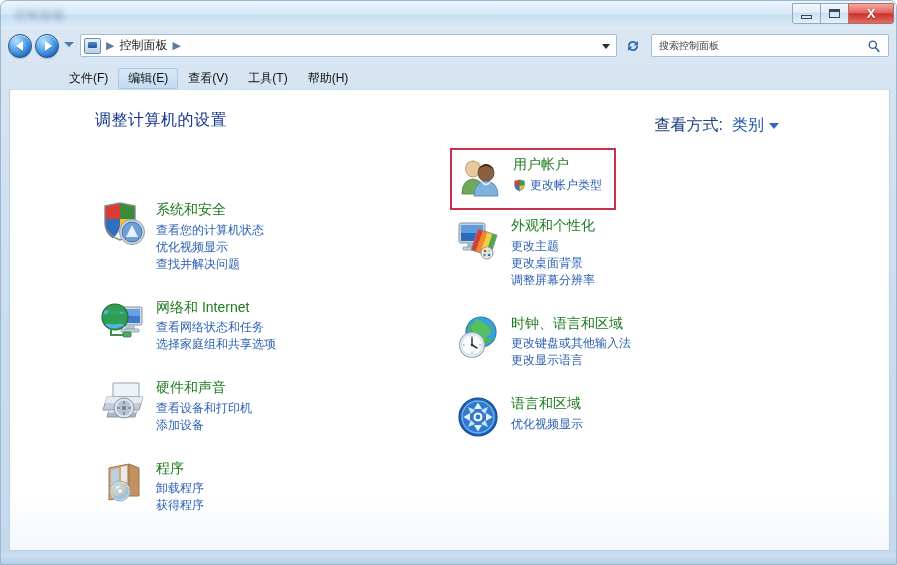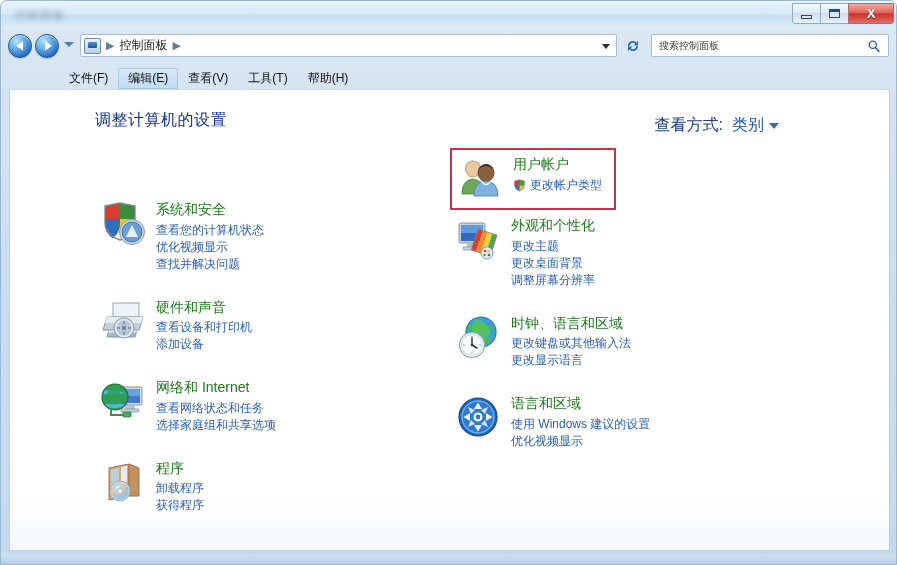--- a/index.html
+++ b/index.html
@@ -418,62 +418,62 @@
             <div class="cat-title">系统和安全</div>
             <div class="cat-link">查看您的计算机状态</div>
             <div class="cat-link">优化视频显示</div>
             <div class="cat-link">查找并解决问题</div>
           </div>
         </div>
 
         <div class="category">
           <div class="cat-icon">
             <svg width="48" height="48" viewBox="0 0 48 48">
+              <rect x="19" y="10" width="24" height="18" rx="2" fill="#cfdbe6" stroke="#8795a3" stroke-width="1"></rect>
+              <rect x="21" y="12" width="20" height="14" fill="#3f79c8"></rect>
+              <rect x="21" y="12" width="20" height="7" fill="#6ba0de"></rect>
+              <rect x="26" y="28" width="10" height="4" fill="#b3c2d0"></rect>
+              <rect x="22" y="32" width="18" height="3" rx="1" fill="#c7d3df" stroke="#8795a3" stroke-width=".8"></rect>
+              <circle cx="16" cy="20" r="13" fill="#2f9e52"></circle>
+              <path d="M4 14 Q13 11 26 16 Q14 19 5 17 Z" fill="#4fb5e8"></path>
+              <path d="M6 27 Q16 25 28 28 Q16 33 8 30 Z" fill="#4fb5e8"></path>
+              <path d="M13 8 Q22 13 24 24 Q16 30 8 26 Q6 15 13 8 Z" fill="#2f9e52" opacity=".85"></path>
+              <circle cx="16" cy="20" r="13" fill="none" stroke="#1c6e3a" stroke-width="1.2"></circle>
+              <path d="M12 31 L12 38 L25 38" fill="none" stroke="#3f8e4f" stroke-width="2"></path>
+              <rect x="24" y="35" width="8" height="5" rx="1" fill="#4cae5e" stroke="#2c7a3c" stroke-width=".8"></rect>
+            </svg>
+          </div>
+          <div class="cat-body">
+            <div class="cat-title">网络和 Internet</div>
+            <div class="cat-link">查看网络状态和任务</div>
+            <div class="cat-link">选择家庭组和共享选项</div>
+          </div>
+        </div>
+
+        <div class="category">
+          <div class="cat-icon">
+            <svg width="48" height="48" viewBox="0 0 48 48">
               <path d="M14 6 L40 6 L40 20 L14 20 Z" fill="#eef3f8" stroke="#94a3b1" stroke-width="1"></path>
               <path d="M8 20 L44 20 L40 33 L4 33 Z" fill="#c3cfda" stroke="#8b98a6" stroke-width="1"></path>
               <path d="M8 20 L44 20 L42 26 L6 26 Z" fill="#e4ebf2"></path>
               <path d="M10 33 L38 33 L36 40 L8 40 Z" fill="#aab8c6" stroke="#8b98a6" stroke-width="1"></path>
               <path d="M10 33 L38 33 L37 36 L9 36 Z" fill="#d3dde7"></path>
               <circle cx="25" cy="31" r="10" fill="#dde6ee" stroke="#8b98a6" stroke-width="1"></circle>
               <circle cx="25" cy="31" r="7.5" fill="#b8c6d4"></circle>
               <circle cx="25" cy="31" r="2.2" fill="#6f8396"></circle>
               <line x1="25" y1="24" x2="25" y2="27" stroke="#60748a" stroke-width="1.2"></line>
               <line x1="25" y1="35" x2="25" y2="38" stroke="#60748a" stroke-width="1.2"></line>
               <line x1="18" y1="31" x2="21" y2="31" stroke="#60748a" stroke-width="1.2"></line>
               <line x1="29" y1="31" x2="32" y2="31" stroke="#60748a" stroke-width="1.2"></line>
             </svg>
           </div>
           <div class="cat-body">
             <div class="cat-title">硬件和声音</div>
             <div class="cat-link">查看设备和打印机</div>
             <div class="cat-link">添加设备</div>
-          </div>
-        </div>
-
-        <div class="category">
-          <div class="cat-icon">
-            <svg width="48" height="48" viewBox="0 0 48 48">
-              <rect x="19" y="10" width="24" height="18" rx="2" fill="#cfdbe6" stroke="#8795a3" stroke-width="1"></rect>
-              <rect x="21" y="12" width="20" height="14" fill="#3f79c8"></rect>
-              <rect x="21" y="12" width="20" height="7" fill="#6ba0de"></rect>
-              <rect x="26" y="28" width="10" height="4" fill="#b3c2d0"></rect>
-              <rect x="22" y="32" width="18" height="3" rx="1" fill="#c7d3df" stroke="#8795a3" stroke-width=".8"></rect>
-              <circle cx="16" cy="20" r="13" fill="#2f9e52"></circle>
-              <path d="M4 14 Q13 11 26 16 Q14 19 5 17 Z" fill="#4fb5e8"></path>
-              <path d="M6 27 Q16 25 28 28 Q16 33 8 30 Z" fill="#4fb5e8"></path>
-              <path d="M13 8 Q22 13 24 24 Q16 30 8 26 Q6 15 13 8 Z" fill="#2f9e52" opacity=".85"></path>
-              <circle cx="16" cy="20" r="13" fill="none" stroke="#1c6e3a" stroke-width="1.2"></circle>
-              <path d="M12 31 L12 38 L25 38" fill="none" stroke="#3f8e4f" stroke-width="2"></path>
-              <rect x="24" y="35" width="8" height="5" rx="1" fill="#4cae5e" stroke="#2c7a3c" stroke-width=".8"></rect>
-            </svg>
-          </div>
-          <div class="cat-body">
-            <div class="cat-title">网络和 Internet</div>
-            <div class="cat-link">查看网络状态和任务</div>
-            <div class="cat-link">选择家庭组和共享选项</div>
           </div>
         </div>
 
         <div class="category">
           <div class="cat-icon">
             <svg width="48" height="48" viewBox="0 0 48 48">
               <path d="M10 10 L30 6 L30 38 L10 42 Z" fill="#d9a878" stroke="#9a7450" stroke-width="1"></path>
               <path d="M30 6 L40 10 L40 38 L30 38 Z" fill="#c2915f" stroke="#9a7450" stroke-width="1"></path>
               <path d="M12 12 L20 10 L20 26 L12 28 Z" fill="#b5d4ea" opacity=".9"></path>
               <path d="M22 9 L28 7.8 L28 24 L22 25 Z" fill="#e8f2fa" opacity=".9"></path>
@@ -603,21 +603,20 @@
                 <path d="M34 34 L27 31 L31 27 Z"></path>
                 <path d="M14 34 L17 27 L21 31 Z"></path>
                 <path d="M14 14 L21 17 L17 21 Z"></path>
               </g>
               <circle cx="24" cy="24" r="5" fill="#ffffff" stroke="#2f7ad0" stroke-width="1"></circle>
               <circle cx="24" cy="24" r="2.4" fill="#2f7ad0"></circle>
             </svg>
           </div>
           <div class="cat-body">
             <div class="cat-title">语言和区域</div>
-            <div class="cat-link">使用 Windows 建议的设置</div>
             <div class="cat-link">优化视频显示</div>
           </div>
         </div>
 
       </div>
     </div>
   </div>
 
   <div class="statusbar"></div>
 </div>

